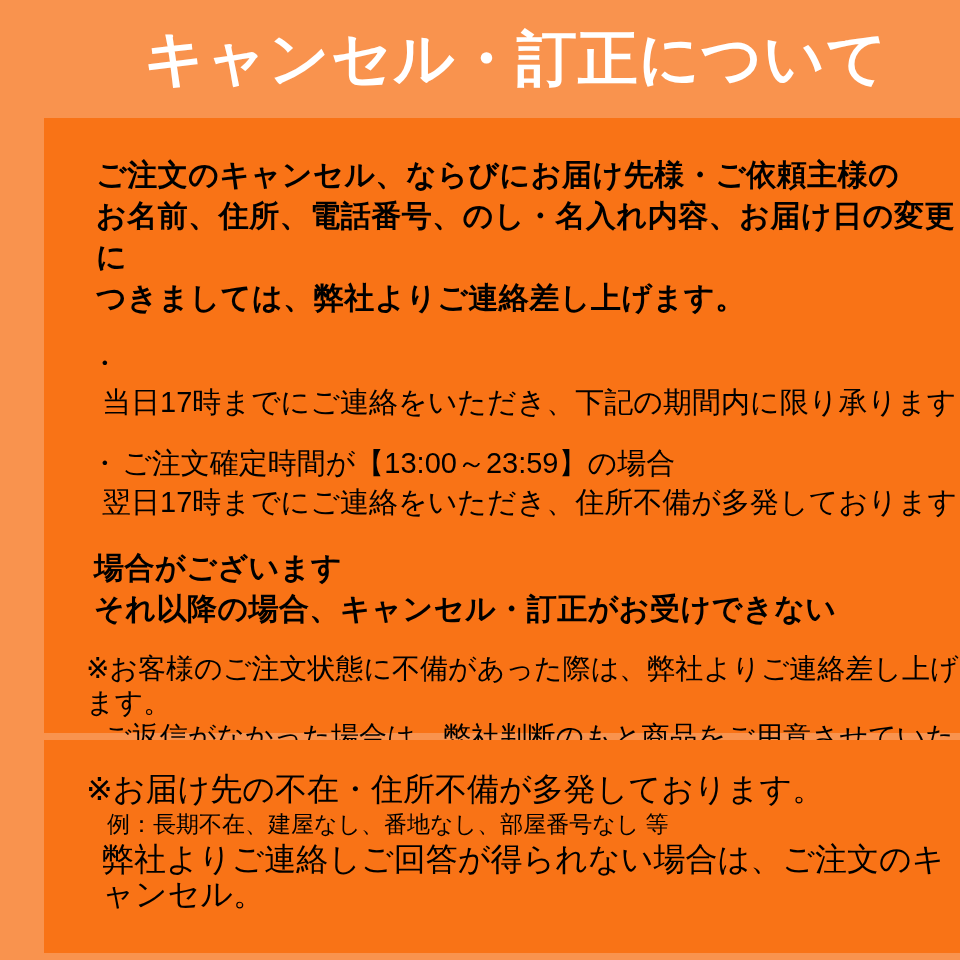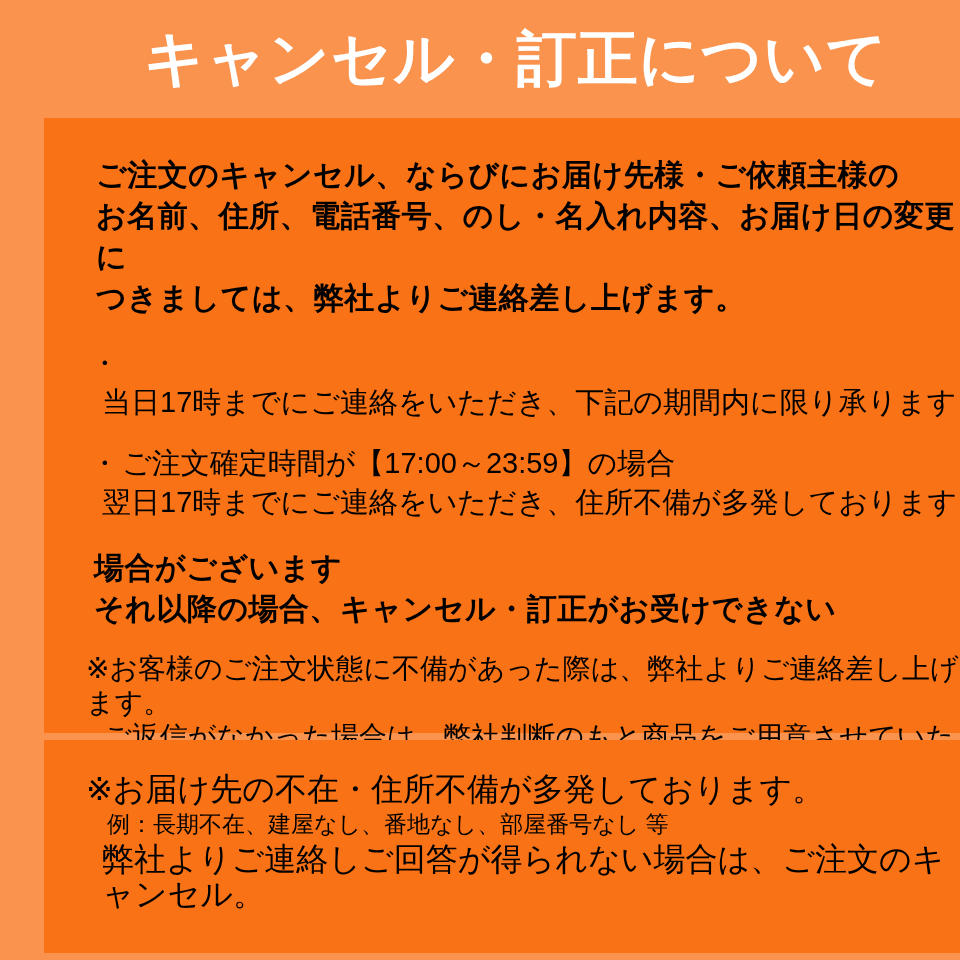--- a/index.html
+++ b/index.html
@@ -128,21 +128,21 @@
         <div class="bullet">
           <div class="bullet-head">
             <span class="bullet-marker">・</span>
           </div>
           <div class="bullet-body">当日17時までにご連絡をいただき、下記の期間内に限り承ります</div>
         </div>
 
         <div class="bullet">
           <div class="bullet-head">
             <span class="bullet-marker">・</span>
-            <span>ご注文確定時間が【17:00～23:59】の場合</span>
+            <span>ご注文確定時間が【13:00～23:59】の場合</span>
           </div>
           <div class="bullet-body">翌日17時までにご連絡をいただき、住所不備が多発しております</div>
         </div>
 
       </div>
 
       <div class="warning">
         <div>場合がございます</div>
         <div>それ以降の場合、キャンセル・訂正がお受けできない</div>
       </div>

